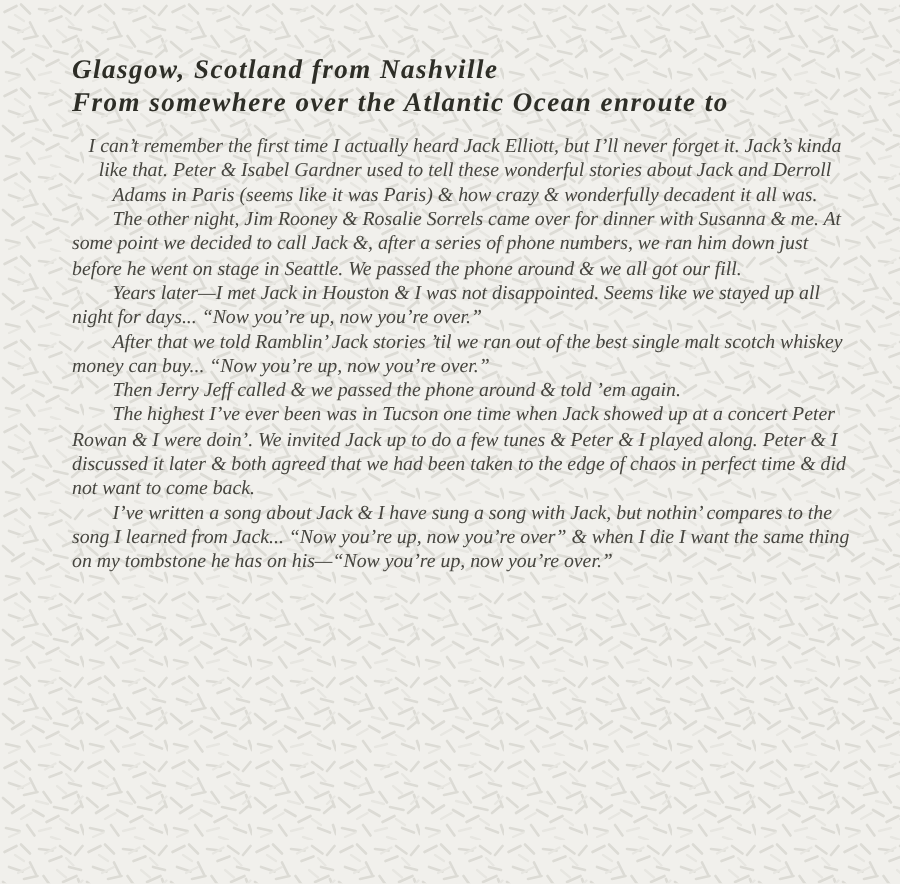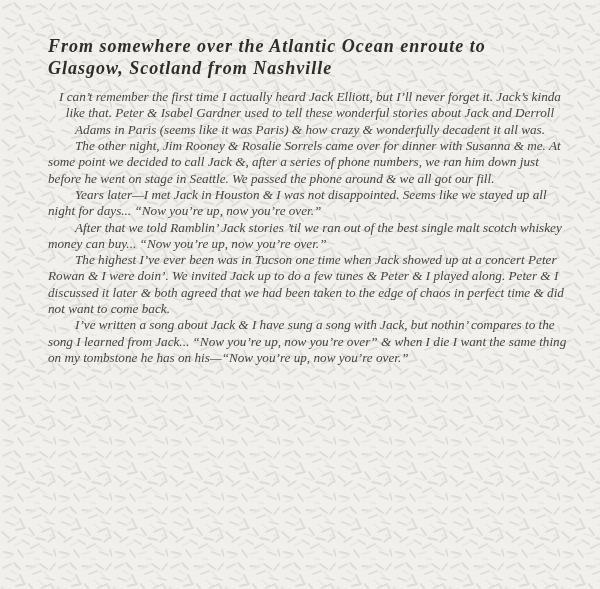--- a/index.html
+++ b/index.html
@@ -93,24 +93,25 @@
           <path d="M34 54 l6 2"></path>
       </g>
     </pattern>
   </defs>
   <rect width="600" height="589" fill="#f1f0ec"></rect>
   <rect width="600" height="589" fill="url(#scribble)"></rect>
 </svg>
 
 <div class="content">
   <h1 class="heading">
+    <span>Glasgow, Scotland from Nashville</span>
     <span>From somewhere over the Atlantic Ocean enroute to</span>
-    <span>Glasgow, Scotland from Nashville</span>
   </h1>
   <div class="notes">
     <p class="no-indent">I can’t remember the first time I actually heard Jack Elliott, but I’ll never forget it. Jack’s kinda like that. Peter &amp; Isabel Gardner used to tell these wonderful stories about Jack and Derroll Adams in Paris (seems like it was Paris) &amp; how crazy &amp; wonderfully decadent it all was.</p>
     <p>The other night, Jim Rooney &amp; Rosalie Sorrels came over for dinner with Susanna &amp; me. At some point we decided to call Jack &amp;, after a series of phone numbers, we ran him down just before he went on stage in Seattle. We passed the phone around &amp; we all got our fill.</p>
     <p>Years later—I met Jack in Houston &amp; I was not disappointed. Seems like we stayed up all night for days... “Now you’re up, now you’re over.”</p>
     <p>After that we told Ramblin’ Jack stories ’til we ran out of the best single malt scotch whiskey money can buy... “Now you’re up, now you’re over.”</p>
+    <p>Then Jerry Jeff called &amp; we passed the phone around &amp; told ’em again.</p>
     <p>The highest I’ve ever been was in Tucson one time when Jack showed up at a concert Peter Rowan &amp; I were doin’. We invited Jack up to do a few tunes &amp; Peter &amp; I played along. Peter &amp; I discussed it later &amp; both agreed that we had been taken to the edge of chaos in perfect time &amp; did not want to come back.</p>
     <p>I’ve written a song about Jack &amp; I have sung a song with Jack, but nothin’ compares to the song I learned from Jack... “Now you’re up, now you’re over” &amp; when I die I want the same thing on my tombstone he has on his—“Now you’re up, now you’re over.”</p>
   </div>
 </div>
 
 </body></html>

